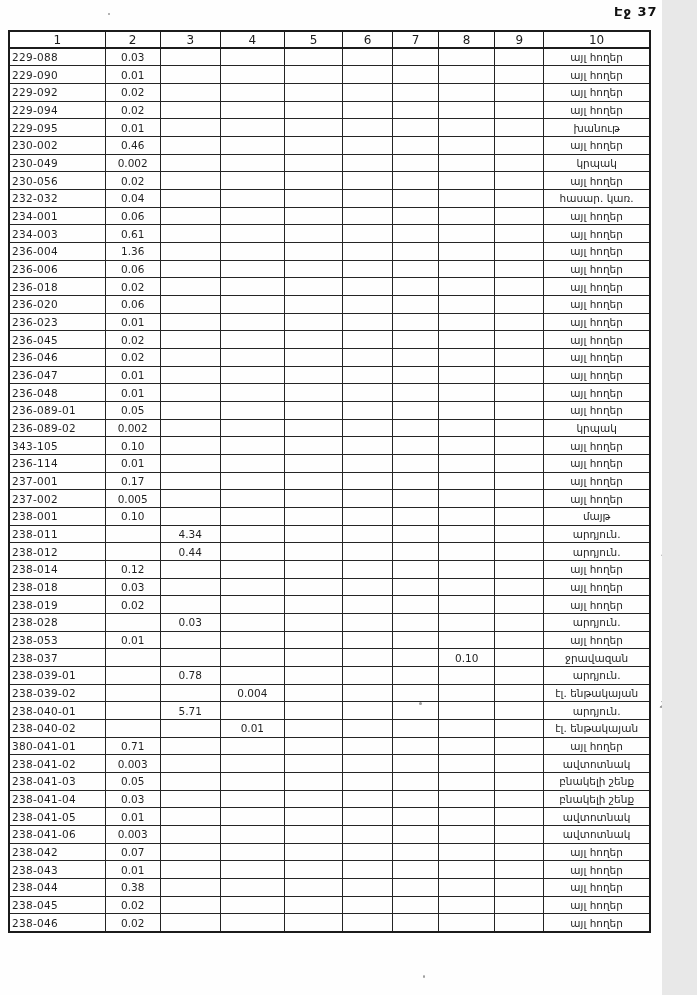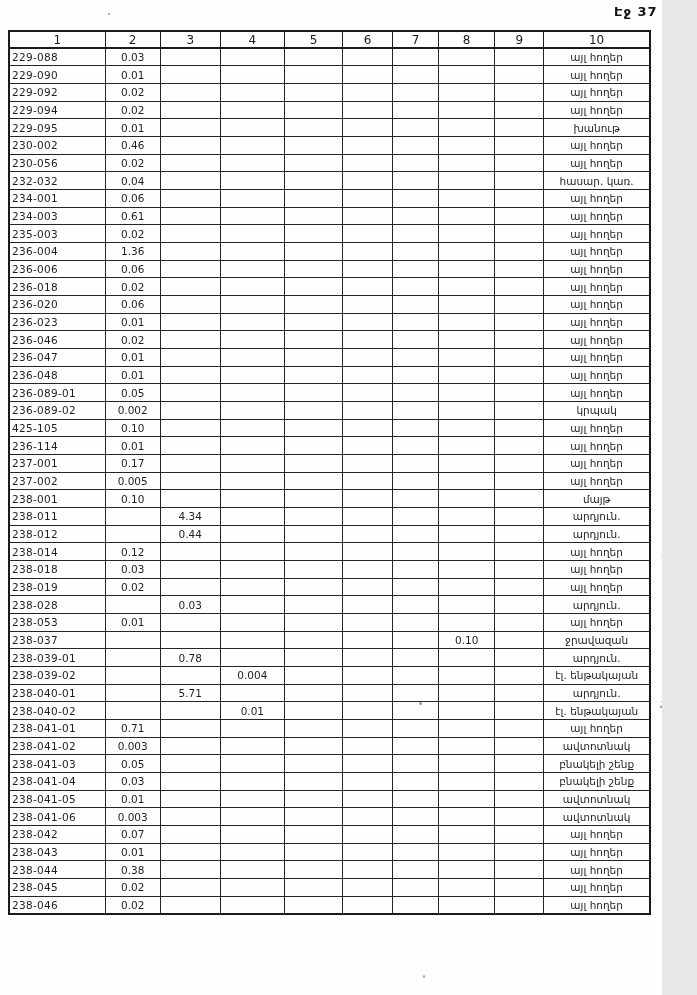--- a/index.html
+++ b/index.html
@@ -170,20 +170,32 @@
           <td class="c-num"></td>
           <td class="c-num"></td>
           <td class="c-num"></td>
           <td class="c-num"></td>
           <td class="c-num"></td>
           <td class="c-num"></td>
           <td class="c-num"></td>
           <td class="c-use">այլ հողեր</td>
         </tr>
         <tr>
+          <td class="c-code">230-049</td>
+          <td class="c-num">0.002</td>
+          <td class="c-num"></td>
+          <td class="c-num"></td>
+          <td class="c-num"></td>
+          <td class="c-num"></td>
+          <td class="c-num"></td>
+          <td class="c-num"></td>
+          <td class="c-num"></td>
+          <td class="c-use">կրպակ</td>
+        </tr>
+        <tr>
           <td class="c-code">230-056</td>
           <td class="c-num">0.02</td>
           <td class="c-num"></td>
           <td class="c-num"></td>
           <td class="c-num"></td>
           <td class="c-num"></td>
           <td class="c-num"></td>
           <td class="c-num"></td>
           <td class="c-num"></td>
           <td class="c-use">այլ հողեր</td>
@@ -218,32 +230,20 @@
           <td class="c-num"></td>
           <td class="c-num"></td>
           <td class="c-num"></td>
           <td class="c-num"></td>
           <td class="c-num"></td>
           <td class="c-num"></td>
           <td class="c-num"></td>
           <td class="c-use">այլ հողեր</td>
         </tr>
         <tr>
-          <td class="c-code">235-003</td>
-          <td class="c-num">0.02</td>
-          <td class="c-num"></td>
-          <td class="c-num"></td>
-          <td class="c-num"></td>
-          <td class="c-num"></td>
-          <td class="c-num"></td>
-          <td class="c-num"></td>
-          <td class="c-num"></td>
-          <td class="c-use">այլ հողեր</td>
-        </tr>
-        <tr>
           <td class="c-code">236-004</td>
           <td class="c-num">1.36</td>
           <td class="c-num"></td>
           <td class="c-num"></td>
           <td class="c-num"></td>
           <td class="c-num"></td>
           <td class="c-num"></td>
           <td class="c-num"></td>
           <td class="c-num"></td>
           <td class="c-use">այլ հողեր</td>
@@ -290,20 +290,32 @@
           <td class="c-num"></td>
           <td class="c-num"></td>
           <td class="c-num"></td>
           <td class="c-num"></td>
           <td class="c-num"></td>
           <td class="c-num"></td>
           <td class="c-num"></td>
           <td class="c-use">այլ հողեր</td>
         </tr>
         <tr>
+          <td class="c-code">236-045</td>
+          <td class="c-num">0.02</td>
+          <td class="c-num"></td>
+          <td class="c-num"></td>
+          <td class="c-num"></td>
+          <td class="c-num"></td>
+          <td class="c-num"></td>
+          <td class="c-num"></td>
+          <td class="c-num"></td>
+          <td class="c-use">այլ հողեր</td>
+        </tr>
+        <tr>
           <td class="c-code">236-046</td>
           <td class="c-num">0.02</td>
           <td class="c-num"></td>
           <td class="c-num"></td>
           <td class="c-num"></td>
           <td class="c-num"></td>
           <td class="c-num"></td>
           <td class="c-num"></td>
           <td class="c-num"></td>
           <td class="c-use">այլ հողեր</td>
@@ -350,21 +362,21 @@
           <td class="c-num"></td>
           <td class="c-num"></td>
           <td class="c-num"></td>
           <td class="c-num"></td>
           <td class="c-num"></td>
           <td class="c-num"></td>
           <td class="c-num"></td>
           <td class="c-use">կրպակ</td>
         </tr>
         <tr>
-          <td class="c-code">425-105</td>
+          <td class="c-code">343-105</td>
           <td class="c-num">0.10</td>
           <td class="c-num"></td>
           <td class="c-num"></td>
           <td class="c-num"></td>
           <td class="c-num"></td>
           <td class="c-num"></td>
           <td class="c-num"></td>
           <td class="c-num"></td>
           <td class="c-use">այլ հողեր</td>
         </tr>
@@ -554,21 +566,21 @@
           <td class="c-num"></td>
           <td class="c-num">0.01</td>
           <td class="c-num"></td>
           <td class="c-num"></td>
           <td class="c-num"></td>
           <td class="c-num"></td>
           <td class="c-num"></td>
           <td class="c-use">էլ. ենթակայան</td>
         </tr>
         <tr>
-          <td class="c-code">238-041-01</td>
+          <td class="c-code">380-041-01</td>
           <td class="c-num">0.71</td>
           <td class="c-num"></td>
           <td class="c-num"></td>
           <td class="c-num"></td>
           <td class="c-num"></td>
           <td class="c-num"></td>
           <td class="c-num"></td>
           <td class="c-num"></td>
           <td class="c-use">այլ հողեր</td>
         </tr>

